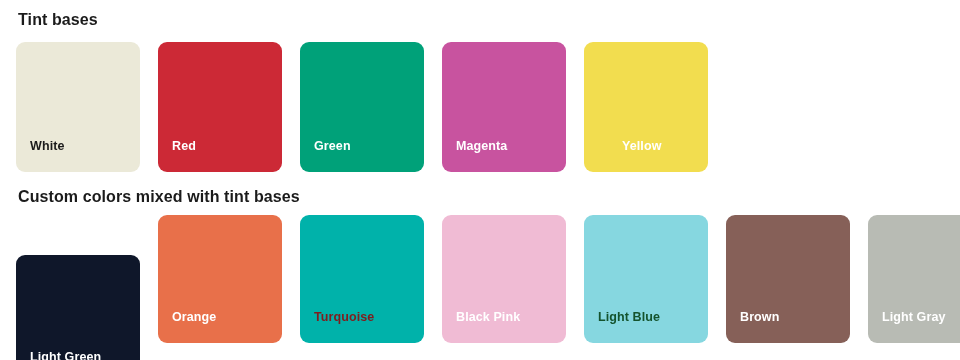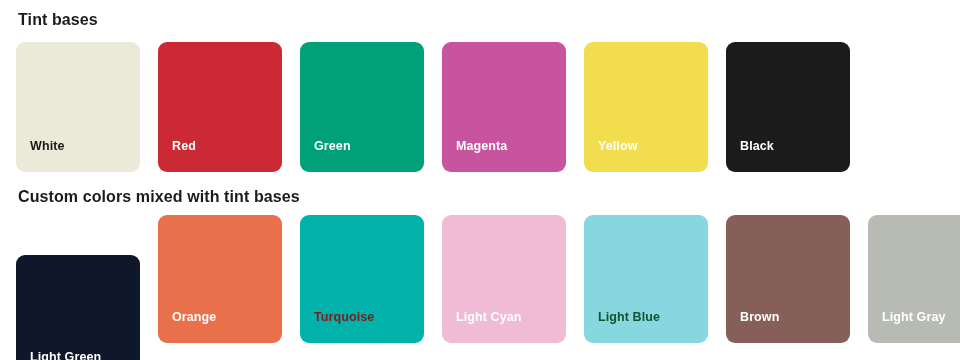--- a/index.html
+++ b/index.html
@@ -84,41 +84,38 @@
     <div class="swatch" style="background-color: rgb(204, 41, 54);">
       <span class="swatch-label" style="color: rgb(255, 255, 255);">Red</span>
     </div>
     <div class="swatch" style="background-color: rgb(0, 161, 121);">
       <span class="swatch-label" style="color: rgb(255, 255, 255);">Green</span>
     </div>
     <div class="swatch" style="background-color: rgb(200, 83, 159);">
       <span class="swatch-label" style="color: rgb(255, 255, 255);">Magenta</span>
     </div>
     <div class="swatch" style="background-color: rgb(242, 221, 79);">
-      <span class="swatch-label" style="color: rgb(255, 255, 255);">Yellow</span>
-    </div>
-    <div class="swatch" style="background-color: rgb(27, 27, 27);">
-      <span class="swatch-label" style="color: rgb(255, 255, 255);">Black</span>
+      <span class="swatch-label" style="color: rgb(255, 255, 255); margin-left: 24px;">Yellow</span>
     </div>
   </div>
 
   <h2 class="section-heading heading-2">Custom colors mixed with tint bases</h2>
 
   <div class="swatch-row row-2">
     <div class="swatch" style="background-color: #0f172a; margin-top: 40px;">
       <span class="swatch-label" style="color: rgb(255, 255, 255);">Light Green</span>
     </div>
     <div class="swatch" style="background-color: rgb(232, 112, 74);">
       <span class="swatch-label" style="color: rgb(255, 255, 255);">Orange</span>
     </div>
     <div class="swatch" style="background-color: rgb(0, 178, 170);">
       <span class="swatch-label" style="color: #7f1d1d;">Turquoise</span>
     </div>
     <div class="swatch" style="background-color: rgb(240, 187, 212);">
-      <span class="swatch-label" style="color: rgb(255, 255, 255);">Light Cyan</span>
+      <span class="swatch-label" style="color: rgb(255, 255, 255);">Black Pink</span>
     </div>
     <div class="swatch" style="background-color: rgb(134, 215, 224);">
       <span class="swatch-label" style="color: #14532d;">Light Blue</span>
     </div>
     <div class="swatch" style="background-color: rgb(134, 96, 88);">
       <span class="swatch-label" style="color: rgb(255, 255, 255);">Brown</span>
     </div>
     <div class="swatch" style="background-color: rgb(184, 187, 180);">
       <span class="swatch-label" style="color: rgb(255, 255, 255);">Light Gray</span>
     </div>

